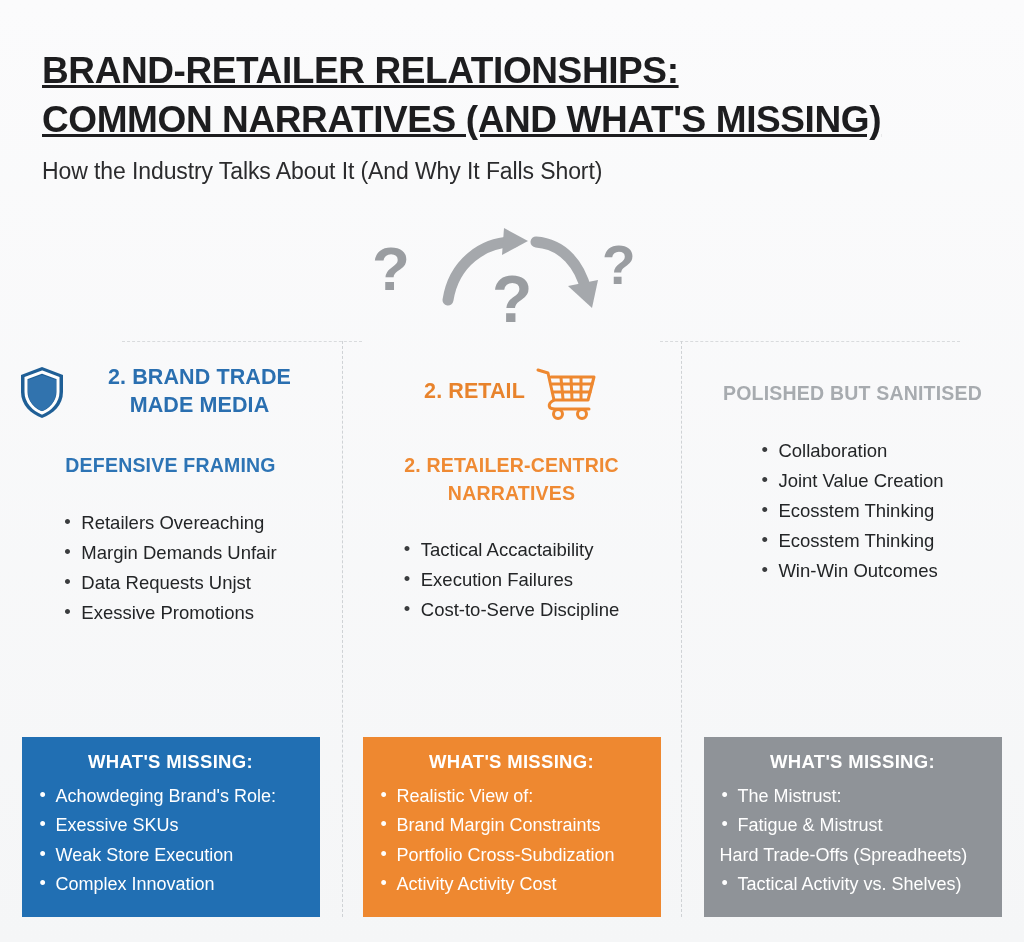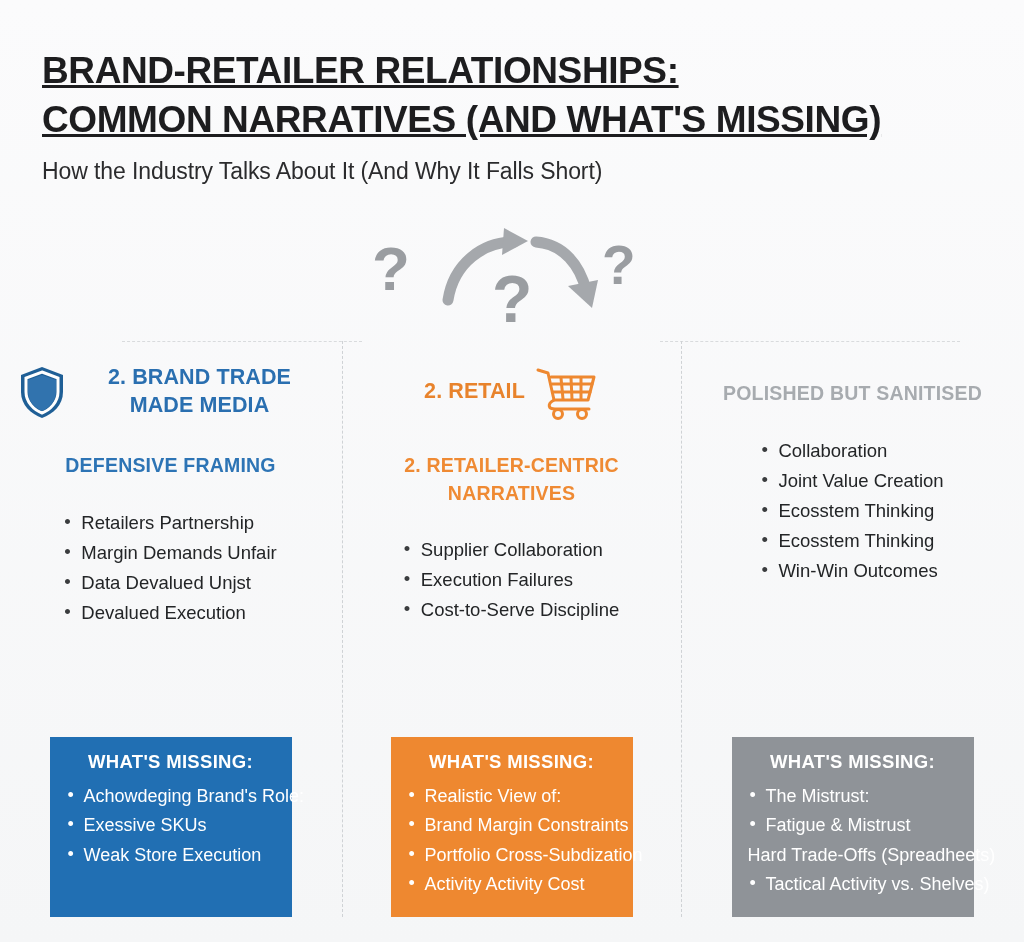--- a/index.html
+++ b/index.html
@@ -159,21 +159,21 @@
     width: 1024px;
     height: 180px;
     display: flex;
   }
   .missing-slot {
     width: 341px;
     display: flex;
     justify-content: center;
   }
   .missing {
-    width: 242px;
+    width: 298px;
     height: 180px;
     padding: 14px 12px 10px 12px;
     color: #ffffff;
   }
   .missing.blue   { background: #216fb3; }
   .missing.orange { background: #ee8830; }
   .missing.grey   { background: #8f9398; }
 
   .missing-title {
     font-size: 18.5px;
@@ -245,24 +245,24 @@
             <path d="M24 7 L40 13 V27 C40 37 32 45 24 48 C16 45 8 37 8 27 V13 Z" fill="none" stroke="#ffffff" stroke-width="3"></path>
             <path d="M24 10 L38 15 V27 C38 36 31 43 24 46 C17 43 10 36 10 27 V15 Z" fill="#3173ae"></path>
           </svg>
         </span>
         <span class="col-title blue">2. BRAND TRADE MADE MEDIA</span>
       </div>
 
       <div class="col-sub blue">DEFENSIVE FRAMING</div>
 
       <ul class="bullets">
-        <li>Retailers Partnership</li>
+        <li>Retailers Overeaching</li>
         <li>Margin Demands Unfair</li>
-        <li>Data Devalued Unjst</li>
-        <li>Devalued Execution</li>
+        <li>Data Requests Unjst</li>
+        <li>Exessive Promotions</li>
       </ul>
     </div>
 
     <div class="col">
       <div class="col-head">
         <span class="col-title orange">2. RETAIL</span>
         <span class="icon-box">
           <svg width="64" height="56" viewBox="0 0 64 56">
             <g fill="none" stroke="#ee8830" stroke-width="3" stroke-linecap="round" stroke-linejoin="round">
               <path d="M3 6 L13 9 L19 36 L53 36 L59 13 L16 13"></path>
@@ -272,21 +272,21 @@
             </g>
             <circle cx="23" cy="50" r="4.5" fill="none" stroke="#ee8830" stroke-width="3"></circle>
             <circle cx="47" cy="50" r="4.5" fill="none" stroke="#ee8830" stroke-width="3"></circle>
           </svg>
         </span>
       </div>
 
       <div class="col-sub orange">2. RETAILER-CENTRIC NARRATIVES</div>
 
       <ul class="bullets">
-        <li>Supplier Collaboration</li>
+        <li>Tactical Accactaibility</li>
         <li>Execution Failures</li>
         <li>Cost-to-Serve Discipline</li>
       </ul>
     </div>
 
     <div class="col">
 
       <div class="col-sub grey">POLISHED BUT SANITISED</div>
 
       <ul class="bullets">
@@ -301,20 +301,21 @@
 
   <div class="missing-row">
 
     <div class="missing-slot">
       <div class="missing blue">
         <div class="missing-title">WHAT'S MISSING:</div>
         <ul>
           <li>Achowdeging Brand's Role:</li>
           <li>Exessive SKUs</li>
           <li>Weak Store Execution</li>
+          <li>Complex Innovation</li>
         </ul>
       </div>
     </div>
 
     <div class="missing-slot">
       <div class="missing orange">
         <div class="missing-title">WHAT'S MISSING:</div>
         <ul>
           <li>Realistic View of:</li>
           <li>Brand Margin Constraints</li>

